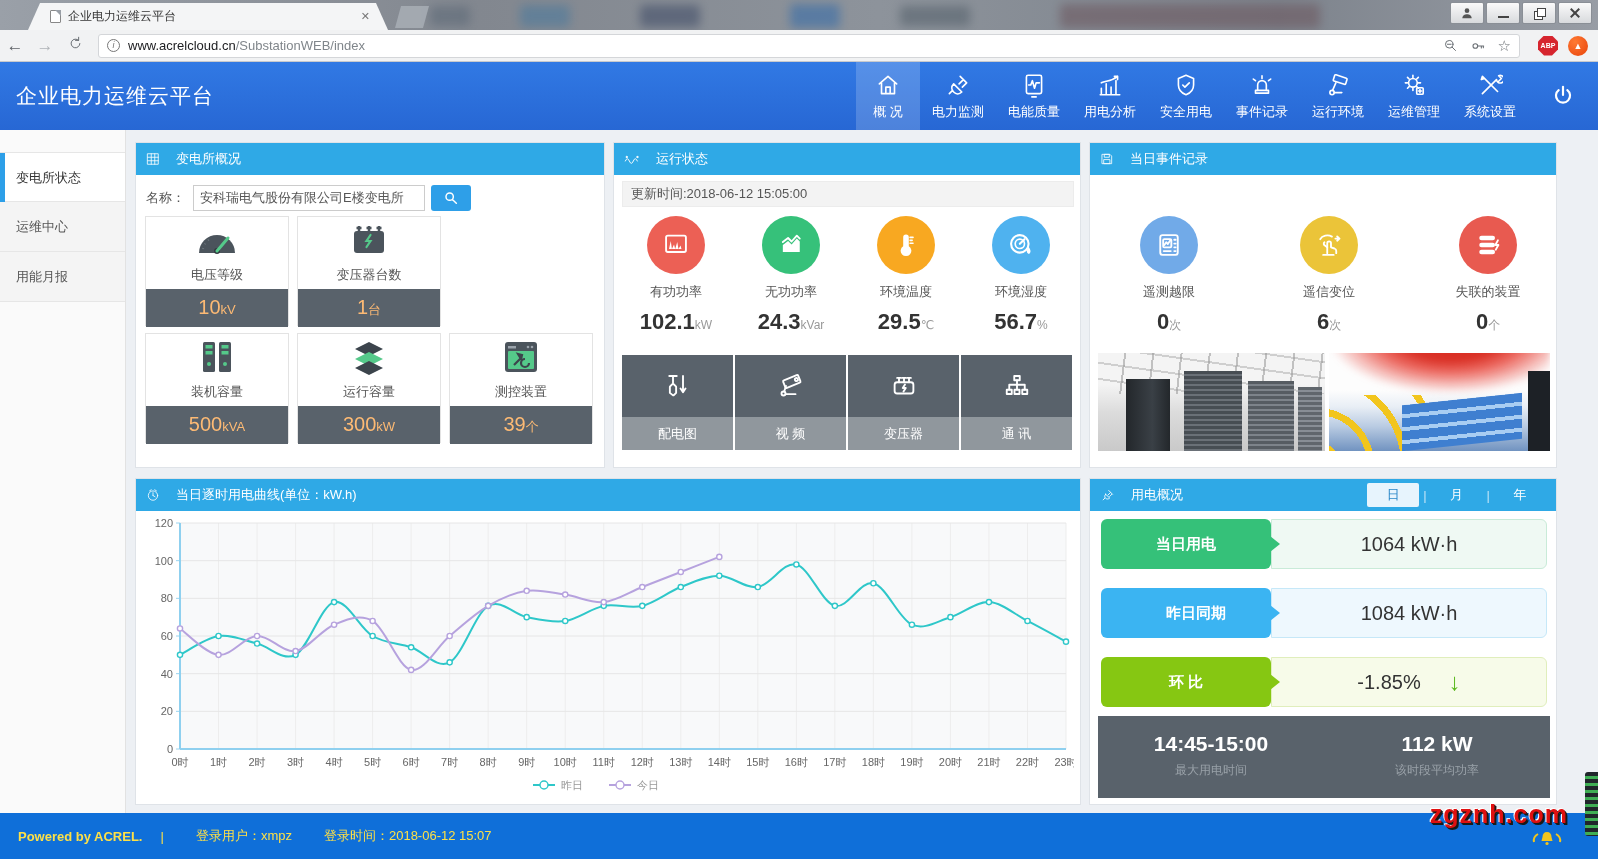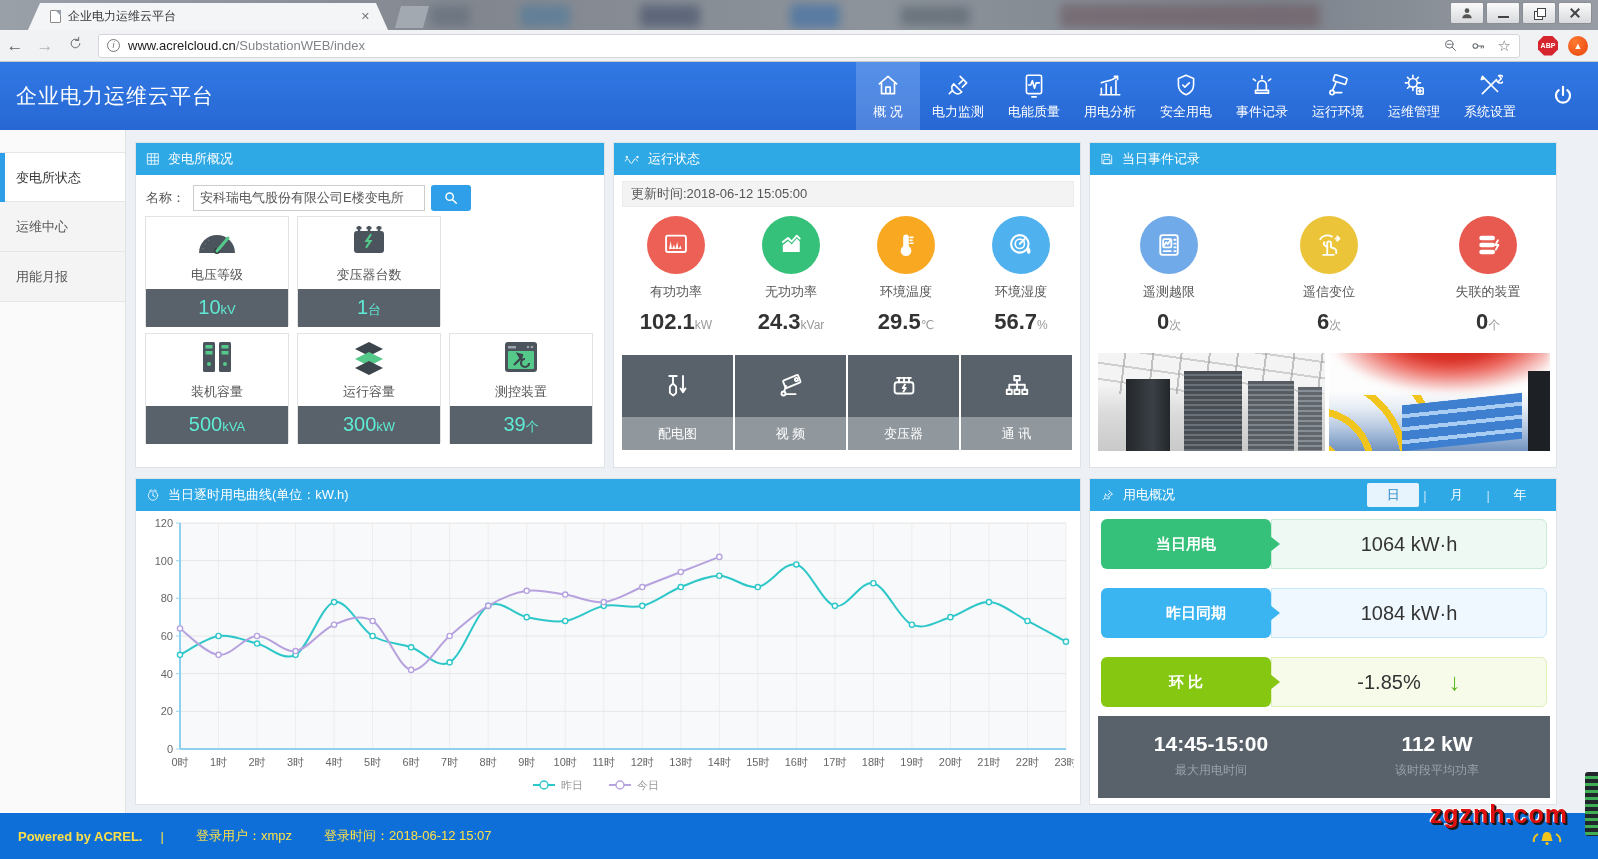--- a/index.html
+++ b/index.html
@@ -50,35 +50,35 @@
 
   
   #sidebar{position:absolute;left:0;top:130px;width:126px;height:683px;background:#fafafa;border-right:1px solid #e2e2e2;}
   .side-item{height:50px;line-height:50px;padding-left:16px;font-size:13px;color:#555;border-bottom:1px solid #e6e6e6;cursor:pointer;position:relative;background:#f4f4f4;}
   .side-item.active{background:#fff;color:#333;}
   .side-item.active:before{content:"";position:absolute;left:0;top:0;width:5px;height:50px;background:#2d9fe8;}
   .side-item:first-child{margin-top:22px;border-top:1px solid #e6e6e6;}
 
   
   .panel{position:absolute;background:#fff;border:1px solid #dfe3e8;}
-  .panel-hd{height:30px;background:#2fa9e6;color:#fff;display:flex;align-items:center;padding:16px 10px;font-size:13px;}
+  .panel-hd{height:30px;background:#2fa9e6;color:#fff;display:flex;align-items:center;padding:16px 10px;font-size:13px;gap:8px;}
   .panel-hd .hd-ic{margin-right:8px;display:flex;align-items:center;}
   .panel-hd svg{stroke:#fff;fill:none;stroke-width:1.4;stroke-linecap:round;stroke-linejoin:round;}
 
   
   #p-substation{left:135px;top:142px;width:470px;height:326px;}
   #search-row{position:absolute;left:10px;top:42px;display:flex;align-items:center;}
   #search-row .lbl{font-size:13px;color:#555;margin-right:8px;}
   #search-input{width:232px;height:26px;border:1px solid #ccc;font-size:13px;color:#555;padding:0 6px;font-family:inherit;}
   #search-btn{width:40px;height:26px;background:#2e9fe8;border:none;border-radius:3px;margin-left:6px;display:flex;align-items:center;justify-content:center;cursor:pointer;}
   .tile{position:absolute;width:144px;height:110px;border:1px solid #e3e3e3;}
   .tile .t-top{height:72px;background:#fff;display:flex;flex-direction:column;align-items:center;justify-content:flex-end;padding-bottom:5px;position:relative;}
   .tile .t-ic{position:absolute;top:6px;left:0;right:0;display:flex;justify-content:center;}
   .tile .t-label{font-size:13px;color:#555;}
-  .tile .t-val{height:38px;background:#59626b;color:#5eead4;text-align:center;line-height:36px;font-size:20px;}
+  .tile .t-val{height:38px;background:#59626b;color:#fdba74;text-align:center;line-height:36px;font-size:20px;}
   .tile .t-val .unit{font-size:13px;}
 
   
   #p-status{left:613px;top:142px;width:468px;height:326px;}
   #update-strip{position:absolute;left:8px;top:38px;width:452px;height:26px;background:#f3f3f3;border:1px solid #ececec;font-size:13px;color:#555;line-height:24px;padding-left:8px;}
   .metric{position:absolute;width:116px;text-align:center;}
   .m-circle{width:58px;height:58px;border-radius:50%;margin:0 auto;display:flex;align-items:center;justify-content:center;}
   .m-circle svg{stroke:#fff;fill:none;stroke-width:1.6;stroke-linecap:round;stroke-linejoin:round;}
   .m-label{font-size:13px;color:#555;margin-top:9px;}
   .m-val{margin-top:8px;font-size:22px;font-weight:bold;color:#333;}

